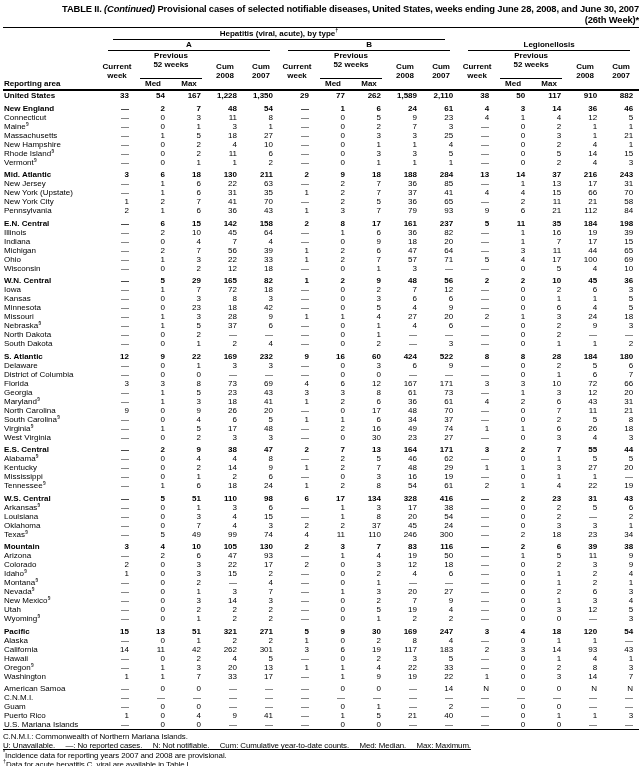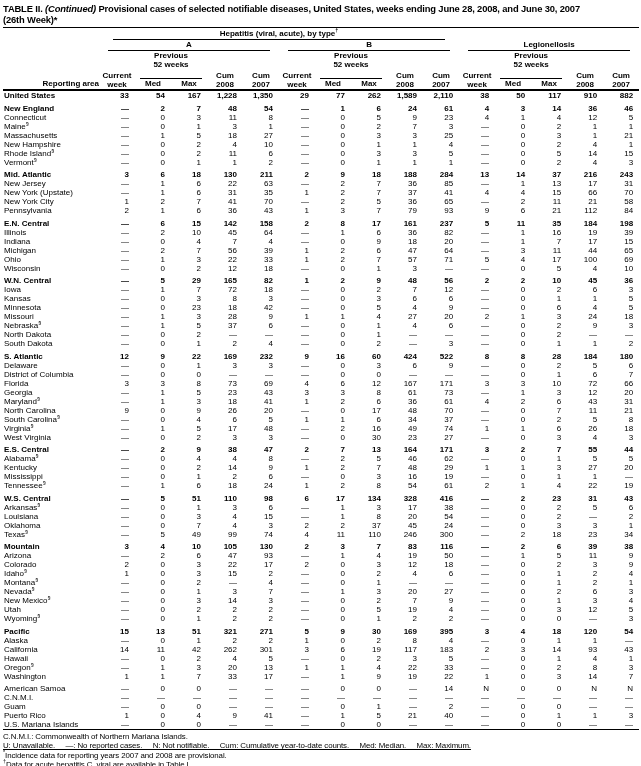--- a/index.html
+++ b/index.html
@@ -5,35 +5,35 @@
   * { box-sizing: border-box; }
   html,body { margin:0; padding:0; background:#fff; }
   body {
     width:641px; height:766px; overflow:hidden; color:#000;
     font-family:"Liberation Sans", sans-serif;
     -webkit-font-smoothing:antialiased;
   }
   .page { padding:3px 2px 0 3px; }
 
   
-  .title { font-weight:bold; font-size:9.4px; line-height:11px; letter-spacing:-0.15px; }
+  .title { font-weight:bold; font-size:9.4px; line-height:11px; letter-spacing:-0.15px;text-align:right; }
   .t-line { white-space:nowrap; }
   .ital { font-style:italic; }
 
   
   table { border-collapse:collapse; table-layout:fixed; width:636px; margin-top:2px;
           border-top:1px solid #000; }
   col.c-label { width:96px; }
   col.c-num { width:36px; }
   th { font-weight:bold; font-size:8px; padding:0; line-height:9px; vertical-align:bottom; }
-  th.label-th { text-align:right; padding-left:1px; padding-bottom:1px; }
+  th.label-th { text-align:left; padding-left:1px; padding-bottom:1px; }
   th.hep div { border-bottom:1px solid #000; margin:0 14px; padding:1px 0 1px 0; text-align:center; white-space:nowrap; }
   th.empty-th { }
   th.grp div { border-bottom:1px solid #000; margin:0 9px; padding:0 0 1px 0; text-align:center; }
-  th.cw, th.cum { text-align:center; padding-bottom:0; }
+  th.cw, th.cum { text-align:center; padding-bottom:9px; }
   th.prev { text-align:center; vertical-align:bottom; }
   th.prev .prev-inner { border-bottom:1px solid #000; margin:0 5px; padding-bottom:9px; }
   th.mm { text-align:center; padding-bottom:1px;margin-top:19px; }
   .bb { border-bottom:2.5px solid #000; }
   sup { font-size:5.5px; vertical-align:super; line-height:0; }
 
   tbody td { font-size:8px; line-height:9px; padding:0 6px 0 0; text-align:right;
              white-space:nowrap; overflow:hidden; }
   tbody td.label { text-align:left; padding:0 0 0 1px; }
   tr.bold td { font-weight:bold; }
@@ -1162,21 +1162,21 @@
           <td class="label">Pacific</td>
           <td>15</td>
           <td>13</td>
           <td>51</td>
           <td>321</td>
           <td>271</td>
           <td>5</td>
           <td>9</td>
           <td>30</td>
           <td>169</td>
-          <td>395</td>
+          <td>247</td>
           <td>3</td>
           <td>4</td>
           <td>18</td>
           <td>120</td>
           <td>54</td>
         </tr>
         <tr>
           <td class="label">Alaska</td>
           <td>—</td>
           <td>0</td>

